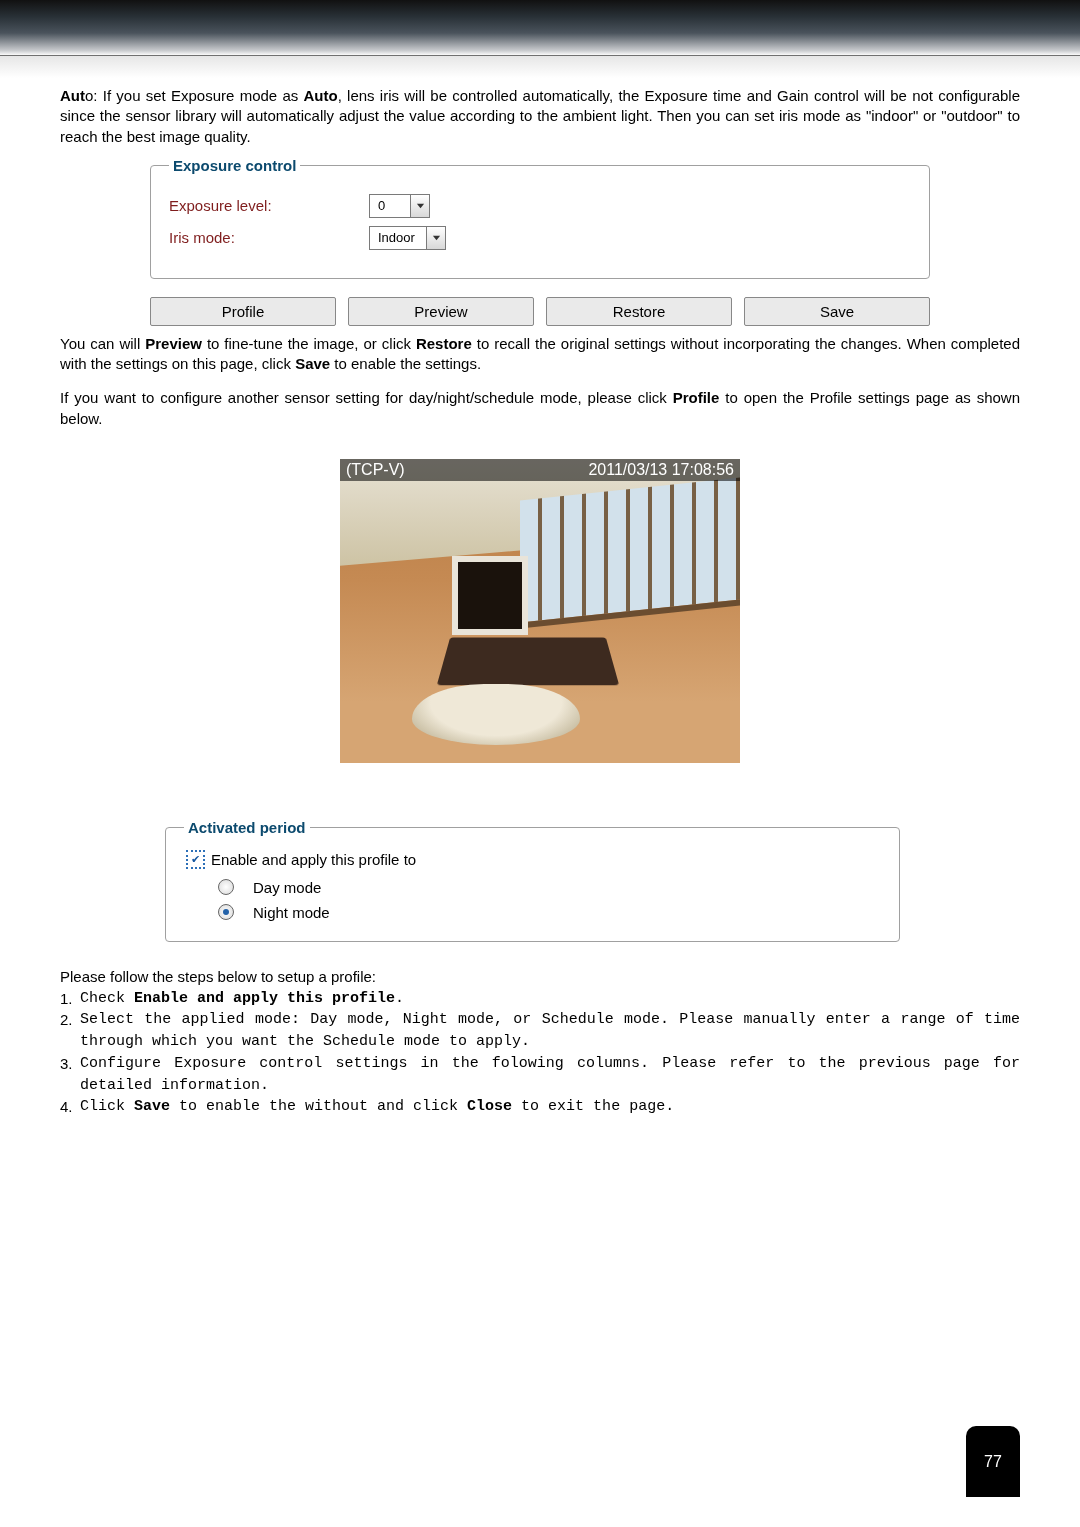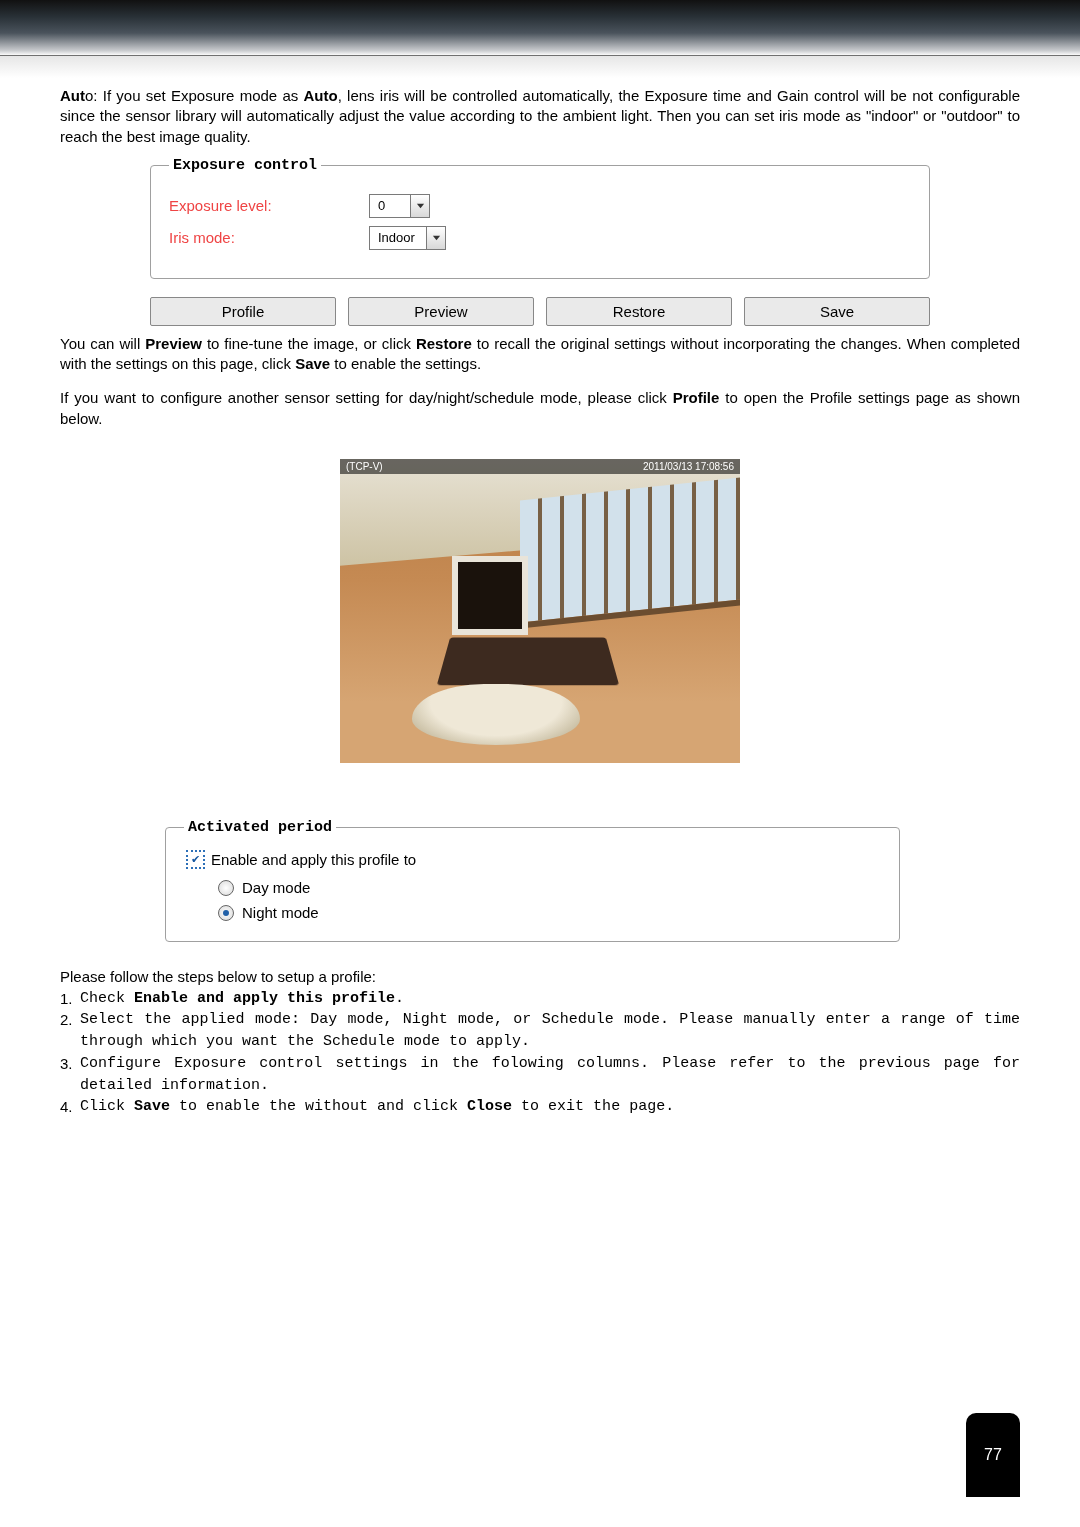--- a/index.html
+++ b/index.html
@@ -41,33 +41,32 @@
     margin: 0 90px;
   }
   .fs {
     border: 1px solid #a0a0a0;
     border-radius: 4px;
     margin: 10px 0 0 0;
     padding: 12px 18px 20px 18px;
     background: #fff;
   }
   .fs-legend {
-    color: #000000;
+    color: #0c4a6e;
     font-weight: bold;
     padding: 0 4px;
-    font-family: Liberation Mono, monospace;
   }
   .fs-row {
     display: flex;
     align-items: center;
     margin: 8px 0;
   }
   .fs-label {
     width: 200px;
-    color: #ef4444;
+    color: #7f1d1d;
   }
   .select-box {
     display: inline-flex;
     align-items: stretch;
     border: 1px solid #7a7a7a;
     background: #fff;
     height: 22px;
   }
   .select-val {
     padding: 2px 8px;
@@ -136,21 +135,21 @@
   }
   .cam-fire {
     position: absolute; left: 28%; top: 32%; width: 16%; height: 22%;
     background: #1a120c;
     border: 6px solid #e9e4d9;
   }
   .cam-topbar {
     position: absolute; left:0; right:0; top:0;
     background: rgba(0,0,0,0.55);
     color: #fff;
-    font-size: 10px;
+    font-size: 16px;
     display: flex;
     justify-content: space-between;
     padding: 2px 6px;
     font-family: Arial, sans-serif;
   }
   
   .fieldset-wrap2 {
     margin: 56px 120px 0 105px;
   }
   .fs2 {
@@ -166,22 +165,22 @@
     margin: 2px 0 10px 2px;
   }
   .chk {
     width: 15px; height: 15px;
     border: 2px dotted #2c6fb7;
     display: flex; align-items: center; justify-content: center;
     font-size: 11px; color: #1456a0;
   }
   .radio-row {
     display: flex;
-    align-items: flex-end;
-    gap: 8px;
+    align-items: flex-start;
+    gap: 19px;
     margin: 8px 0 0 34px;
   }
   .radio {
     width: 14px; height: 14px;
     border: 1px solid #666;
     background: radial-gradient(#fff,#d8d8d8);
     border-radius: 50%;
     display: flex; align-items: center; justify-content: center;
   }
   .radio.checked::after {
@@ -204,21 +203,21 @@
   .steps .txt {
     flex: 1;
     font-family: Liberation Mono, monospace;
   }
   
   .page-tab {
     position: absolute;
     right: 60px;
     bottom: 30px;
     width: 54px;
-    height: 84px;
+    height: 71px;
     background: #000;
     color: #fff;
     display: flex;
     align-items: center;
     justify-content: center;
     font-size: 16px;
     border-radius: 10px 10px 0 0;
   }
 </style>
 </head>

